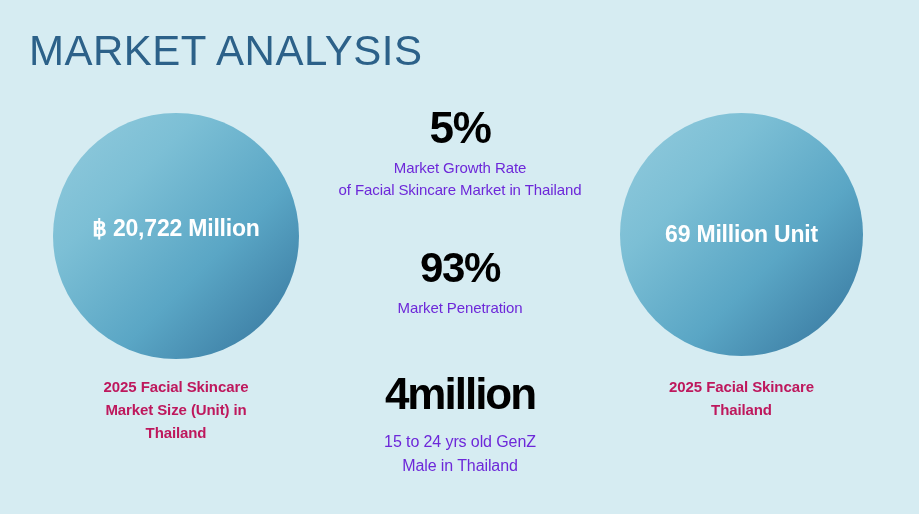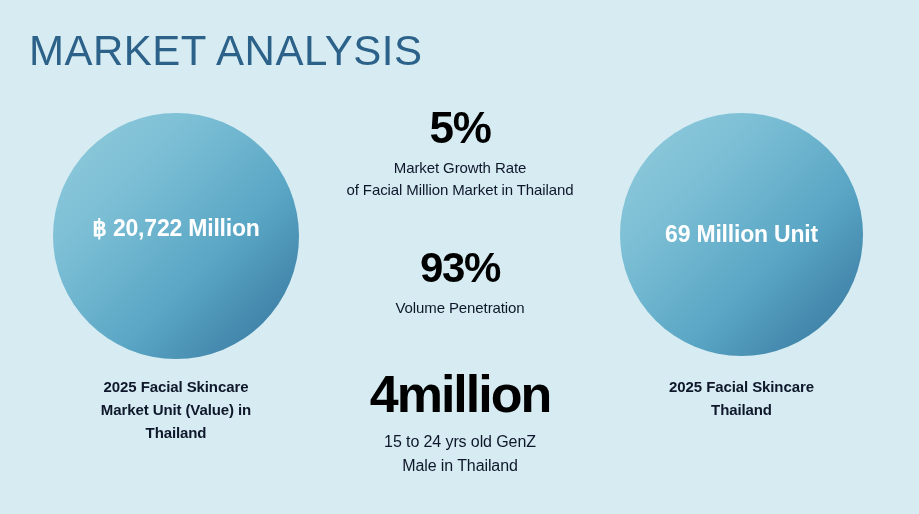--- a/index.html
+++ b/index.html
@@ -72,21 +72,21 @@
   .circle-right .circle-value {
     font-size: 23px;
     top: -10px;
     margin-top: 20px;
   }
 
   
   .circle-caption {
     position: absolute;
     text-align: center;
-    color: #0f172a;
+    color: #be185d;
     font-weight: bold;
     font-size: 15px;
     line-height: 23px;
     letter-spacing: -0.1px;
   }
   .caption-left {
     left: 53px;
     top: 375px;
     width: 246px;
   }
@@ -111,73 +111,73 @@
     text-align: center;
   }
   .stat-number {
     color: #000000;
     font-weight: bold;
     font-size: 45px;
     line-height: 50px;
     letter-spacing: -1.4px;
   }
   .stat-desc {
-    color: #0f172a;
+    color: #6d28d9;
     font-weight: 400;
     font-size: 15px;
     line-height: 22px;
     letter-spacing: -0.1px;
   }
   .stat-desc div {
     display: block;
   }
 
   .stat-growth { margin-top: 0; }
   .stat-growth .stat-number { font-size: 44px; line-height: 48px; }
   .stat-growth .stat-desc { margin-top: 5px; }
 
   .stat-penetration { margin-top: 42px; }
   .stat-penetration .stat-number { font-size: 42px; line-height: 50px; }
   .stat-penetration .stat-desc { margin-top: 4px; }
 
   .stat-genz { margin-top: 46px; }
-  .stat-genz .stat-number { font-size: 52px; line-height: 58px; letter-spacing: -2px; }
+  .stat-genz .stat-number { font-size: 44px; line-height: 58px; letter-spacing: -2px; }
   .stat-genz .stat-desc { margin-top: 7px; font-size: 16px; line-height: 24px; }
 </style>
 </head>
 <body>
 
 <div class="slide">
 
   <div class="page-title">MARKET ANALYSIS</div>
 
   <div class="circle circle-left">
     <div class="circle-value">฿ 20,722 Million</div>
   </div>
 
   <div class="circle-caption caption-left">
     <div>2025 Facial Skincare</div>
-    <div>Market Unit (Value) in</div>
+    <div>Market Size (Unit) in</div>
     <div>Thailand</div>
   </div>
 
   <div class="stats-column">
 
     <div class="stat-block stat-growth">
       <div class="stat-number">5%</div>
       <div class="stat-desc">
         <div>Market Growth Rate</div>
-        <div>of Facial Million Market in Thailand</div>
+        <div>of Facial Skincare Market in Thailand</div>
       </div>
     </div>
 
     <div class="stat-block stat-penetration">
       <div class="stat-number">93%</div>
       <div class="stat-desc">
-        <div>Volume Penetration</div>
+        <div>Market Penetration</div>
       </div>
     </div>
 
     <div class="stat-block stat-genz">
       <div class="stat-number">4million</div>
       <div class="stat-desc">
         <div>15 to 24 yrs old GenZ</div>
         <div>Male in Thailand</div>
       </div>
     </div>

